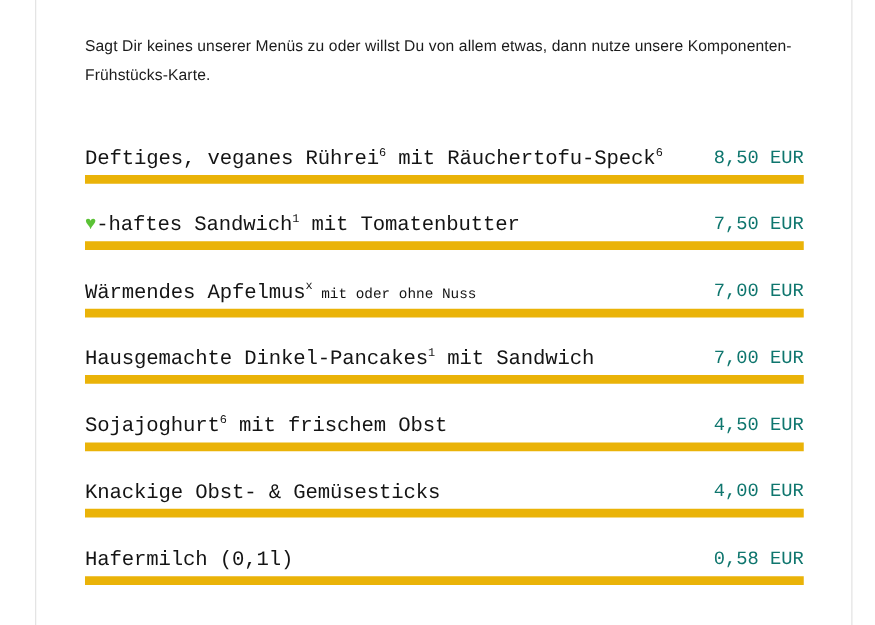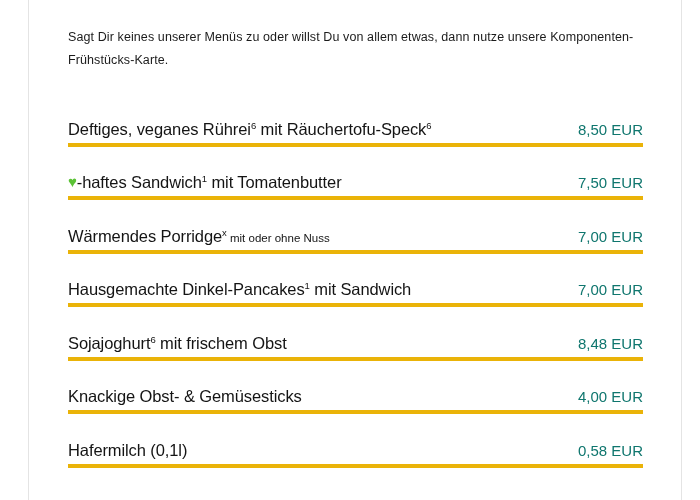--- a/index.html
+++ b/index.html
@@ -55,25 +55,26 @@
     width: 570px;
   }
   .menu-list {
     margin-top: 21px;
   }
   .menu-row {
     position: relative;
     display: flex;
     align-items: flex-end;
     justify-content: space-between;
-    border-bottom: 4px solid #eab308;
+    border-bottom: 7px solid #eab308;
     padding-bottom: 4px;
     margin-bottom: 0;
     height: 53.5px;
     box-sizing: border-box;
+    font-family: Liberation Mono, monospace;
   }
   .menu-row .item {
     font-size: 16.5px;
     color: #141414;
     white-space: nowrap;
     letter-spacing: -0.1px;
   }
   .menu-row .item sup {
     font-size: 9.5px;
     vertical-align: super;
@@ -113,32 +114,32 @@
         <div class="item"><span>Deftiges, veganes Rührei</span><sup>6</sup><span> mit Räuchertofu-Speck</span><sup>6</sup></div>
         <div class="price">8,50 EUR</div>
       </div>
 
       <div class="menu-row">
         <div class="item"><span class="heart">♥</span><span>-haftes Sandwich</span><sup>1</sup><span> mit Tomatenbutter</span></div>
         <div class="price">7,50 EUR</div>
       </div>
 
       <div class="menu-row">
-        <div class="item"><span>Wärmendes Porridge</span><sup>x</sup><span class="sub-note"> mit oder ohne Nuss</span></div>
+        <div class="item"><span>Wärmendes Apfelmus</span><sup>x</sup><span class="sub-note"> mit oder ohne Nuss</span></div>
         <div class="price">7,00 EUR</div>
       </div>
 
       <div class="menu-row">
         <div class="item"><span>Hausgemachte Dinkel-Pancakes</span><sup>1</sup><span> mit Sandwich</span></div>
         <div class="price">7,00 EUR</div>
       </div>
 
       <div class="menu-row">
         <div class="item"><span>Sojajoghurt</span><sup>6</sup><span> mit frischem Obst</span></div>
-        <div class="price">8,48 EUR</div>
+        <div class="price">4,50 EUR</div>
       </div>
 
       <div class="menu-row">
         <div class="item">Knackige Obst- &amp; Gemüsesticks</div>
         <div class="price">4,00 EUR</div>
       </div>
 
       <div class="menu-row">
         <div class="item">Hafermilch (0,1l)</div>
         <div class="price">0,58 EUR</div>

